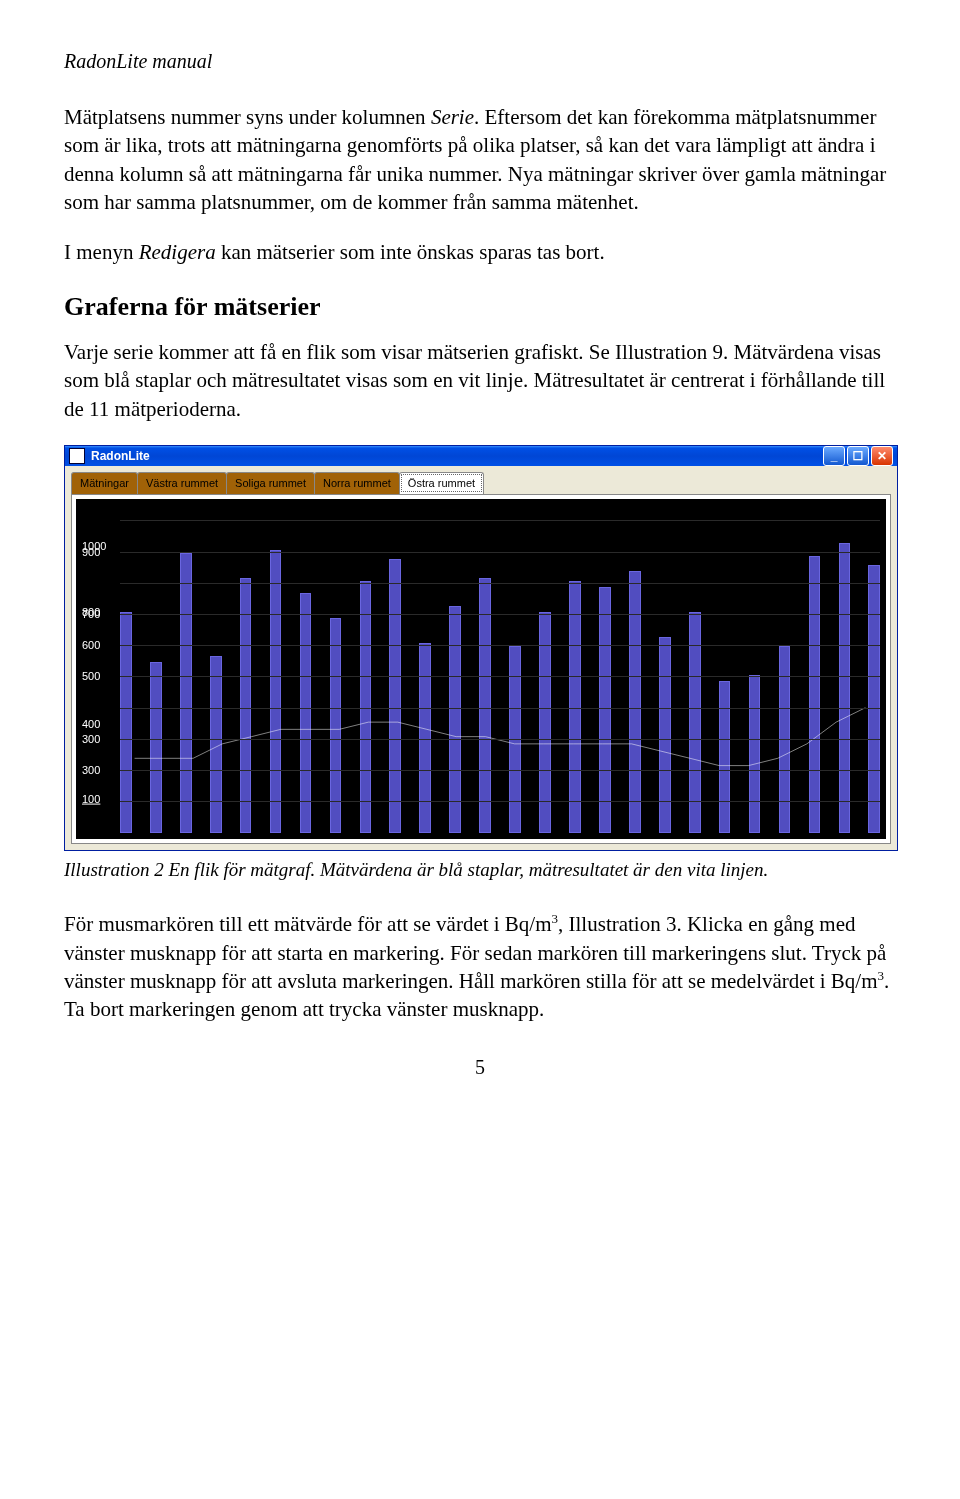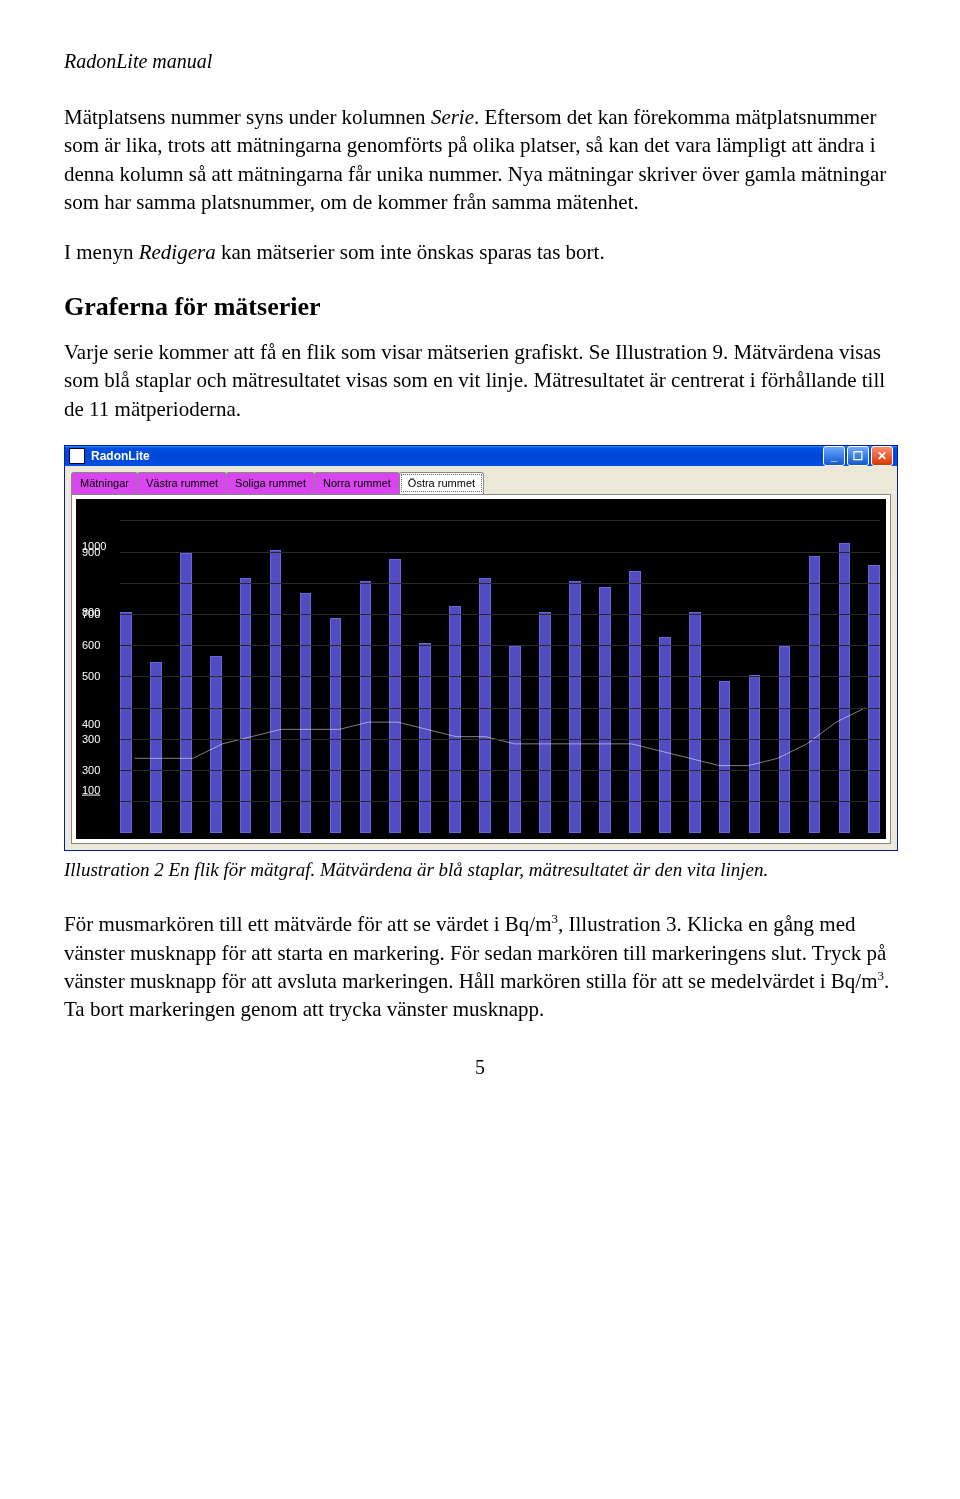--- a/index.html
+++ b/index.html
@@ -65,21 +65,21 @@
     display: flex;
     padding: 6px 6px 0 6px;
     gap: 0;
     background: #ece9d8;
     font-size: 11px;
   }
   .tab {
     padding: 3px 8px;
     border: 1px solid #888;
     border-bottom: none;
-    background: #d946ef;
+    background: #a16207;
     border-top-left-radius: 3px;
     border-top-right-radius: 3px;
     margin-right: -1px;
   }
   .tab.active {
     background: #fff;
     position: relative;
     z-index: 2;
     outline: 1px dotted #666;
     outline-offset: -3px;
@@ -190,21 +190,21 @@
           <div class="bar" style="height: 45.7143%;"></div>
           <div class="bar" style="height: 47.619%;"></div>
           <div class="bar" style="height: 56.1905%;"></div>
           <div class="bar" style="height: 83.8095%;"></div>
           <div class="bar" style="height: 87.619%;"></div>
           <div class="bar" style="height: 80.9524%;"></div>
         </div>
       <svg class="line-svg" id="linesvg" preserveAspectRatio="none" viewBox="0 0 100 100">
           <polyline points="1.92,33.33 5.77,33.33 9.62,33.33 13.46,31.43 17.31,30.48 21.15,29.52 25.00,29.52 28.85,29.52 32.69,28.57 36.54,28.57 40.38,29.52 44.23,30.48 48.08,30.48 51.92,31.43 55.77,31.43 59.62,31.43 63.46,31.43 67.31,31.43 71.15,32.38 75.00,33.33 78.85,34.29 82.69,34.29 86.54,33.33 90.38,31.43 94.23,28.57 98.08,26.67" fill="none" stroke="#ffffff" stroke-width="0.5" vector-effect="non-scaling-stroke"></polyline>
         </svg>
-    <div class="ytick" style="top: 291px; text-decoration: underline;">100</div>
+    <div class="ytick" style="top: 300px; text-decoration: underline;">100</div>
         <div class="gridline" style="top: 302.762px;"></div>
         <div class="ytick" style="top: 271.524px;">300</div>
         <div class="gridline" style="top: 271.524px;"></div>
         <div class="ytick" style="top: 240.286px;">300</div>
         <div class="gridline" style="top: 240.286px;"></div>
         <div class="ytick" style="top: 225px;">400</div>
         <div class="gridline" style="top: 209.048px;"></div>
         <div class="ytick" style="top: 177.81px;">500</div>
         <div class="gridline" style="top: 177.81px;"></div>
         <div class="ytick" style="top: 146.571px;">600</div>

